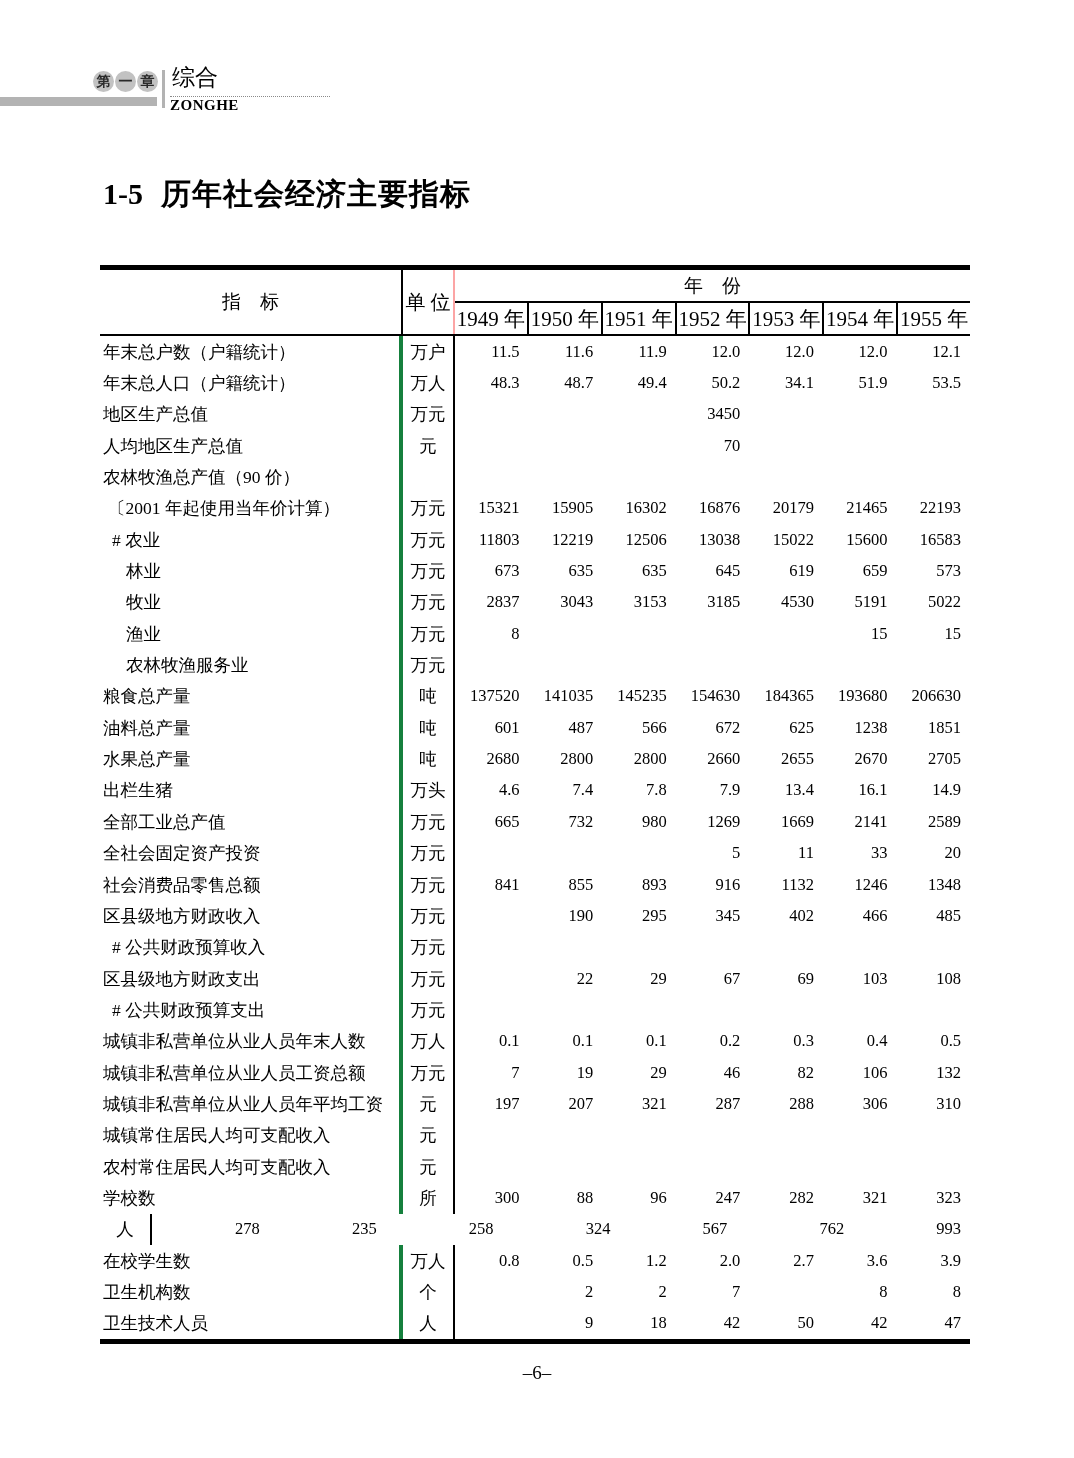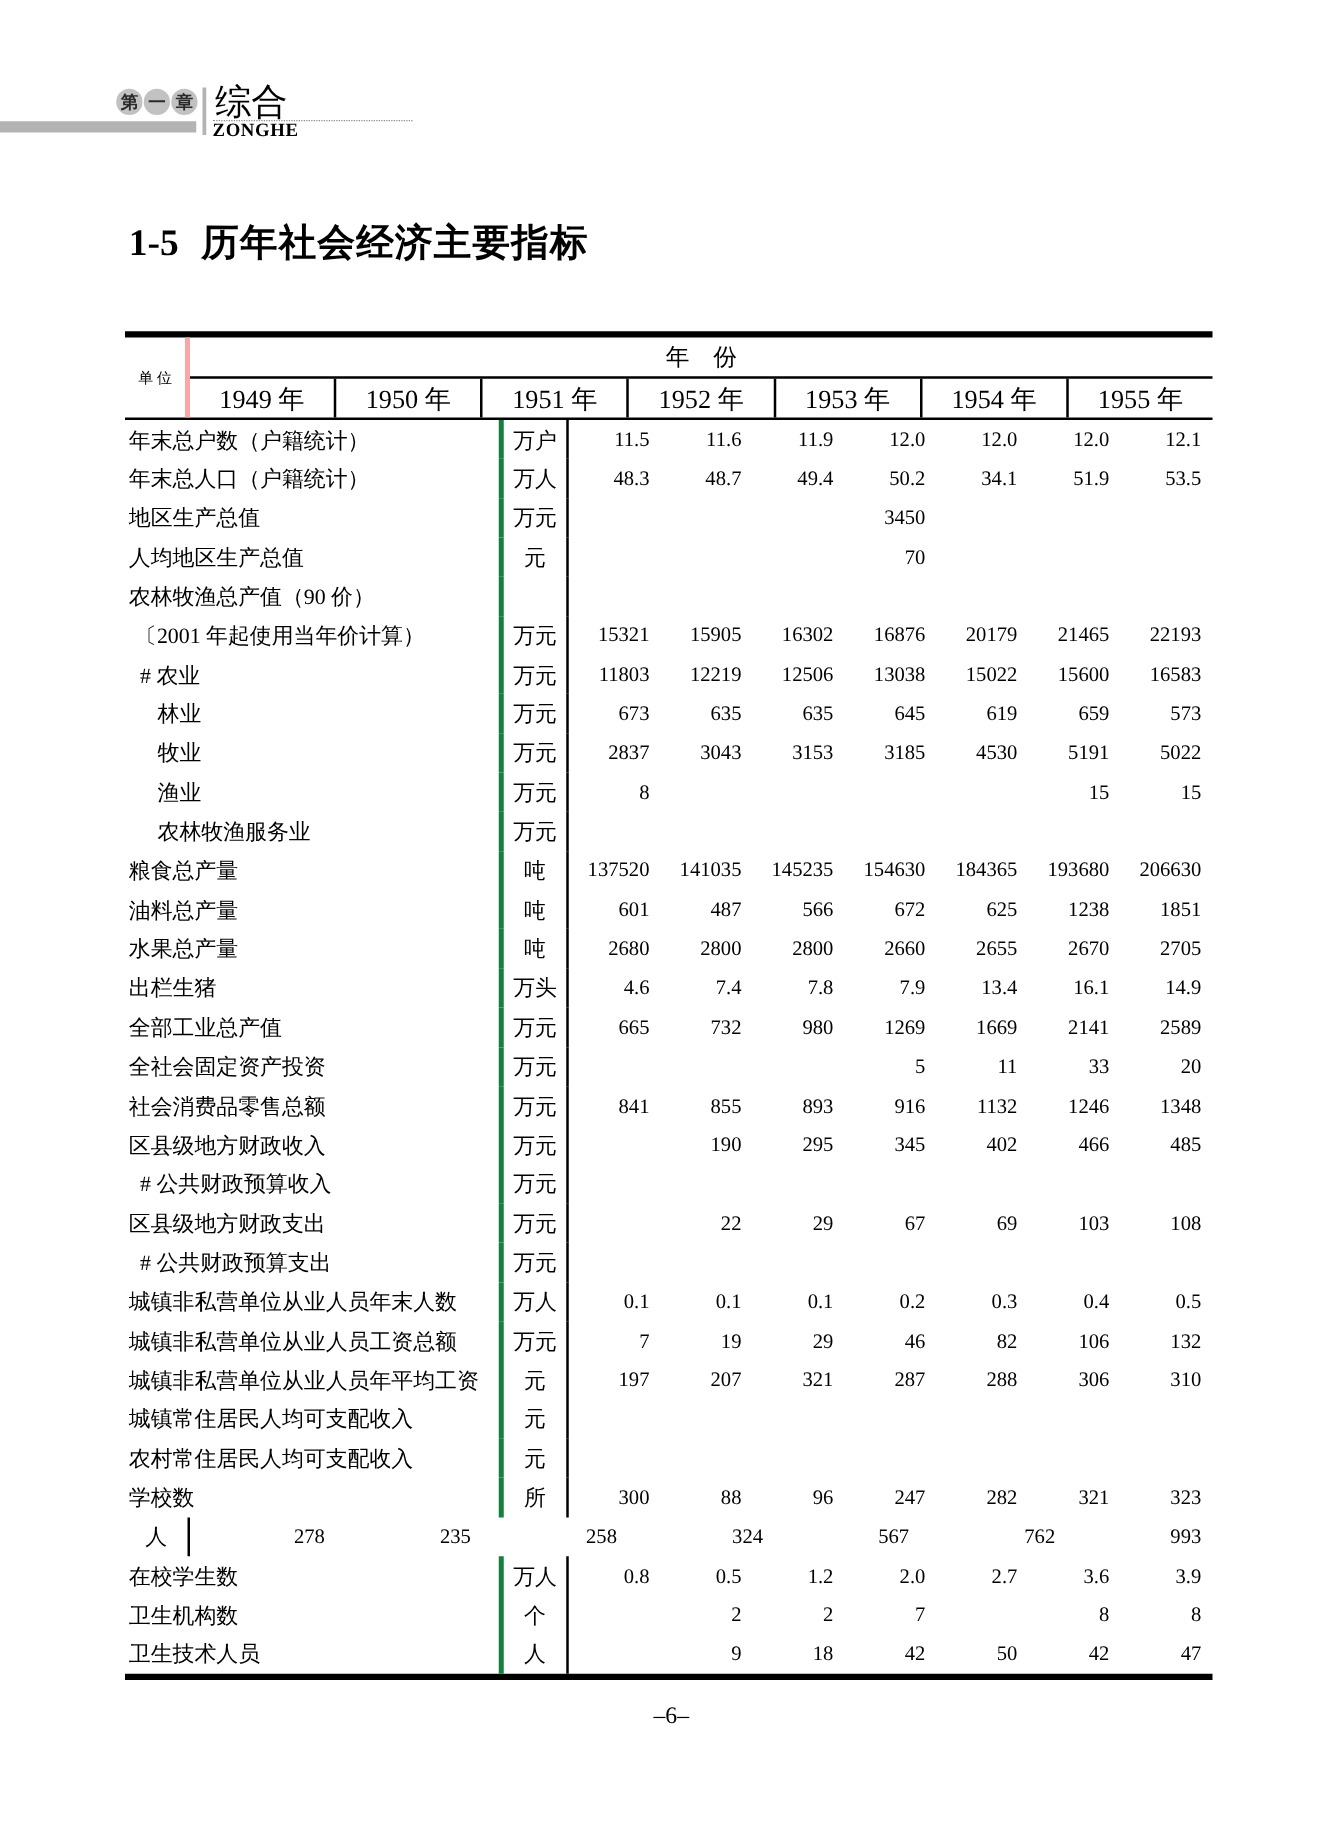--- a/index.html
+++ b/index.html
@@ -17,43 +17,43 @@
   .chapter-bar { position:absolute; left:0; top:97px; width:157px; height:9px; background:#b3b3b3; }
   .chapter-badge { position:absolute; left:93px; top:71px; display:flex; gap:1px; }
   .badge-circle {
     width:21px; height:21px; border-radius:50%;
     background:#c2c2c2; color:#2a2a2a;
     display:flex; align-items:center; justify-content:center;
     font-size:14px; font-weight:bold;
     font-family:"Liberation Serif",serif;
   }
   .chapter-divider { position:absolute; left:162px; top:70px; width:3px; height:38px; background:#b3b3b3; }
-  .chapter-title { position:absolute; left:172px; top:62px; font-size:29px; font-family:"Liberation Sans",sans-serif; }
+  .chapter-title { position:absolute; left:172px; top:62px; font-size:23px; font-family:"Liberation Sans",sans-serif; }
   .chapter-dotted { position:absolute; left:170px; top:96px; width:160px; height:0; border-top:1px dotted #8a8a8a; }
   .chapter-subtitle { position:absolute; left:170px; top:97px; font-size:15px; font-weight:bold; letter-spacing:0.5px; }
 
   
   .section-title { position:absolute; left:103px; top:174px; font-size:30px; font-weight:bold; white-space:nowrap; }
   .section-number { font-family:"Liberation Serif",serif; margin-right:18px; }
   .section-text { font-family:"Liberation Sans",sans-serif; letter-spacing:1px; }
 
   
   .stat-table {
     position:absolute; left:100px; top:265px; width:870px;
     border-top:5px solid #000; border-bottom:5px solid #000;
     box-sizing:border-box;
   }
   .t-header { display:flex; border-bottom:2px solid #000; height:64px; }
   .h-indicator {
     width:303px; border-right:2px solid #000; box-sizing:border-box;
     display:flex; align-items:center; justify-content:center; font-size:19px;
   }
   .h-unit {
-    width:52px; border-right:4px solid #fca5a5; box-sizing:border-box;
-    display:flex; align-items:center; justify-content:center; font-size:12px;
+    width:52px; border-right:2px solid #fca5a5; box-sizing:border-box;
+    display:flex; align-items:center; justify-content:center; font-size:20px;
   }
   .h-years { flex:1; display:flex; flex-direction:column; min-width:0; }
   .h-yeargroup {
     height:33px; border-bottom:2px solid #000; box-sizing:border-box;
     display:flex; align-items:center; justify-content:center; font-size:19px;
   }
   .h-yearrow { flex:1; display:flex; }
   .h-yearcell {
     flex:1; display:flex; align-items:center; justify-content:center;
     font-size:21px; border-right:2px solid #000; box-sizing:border-box;
@@ -99,20 +99,21 @@
   <div class="chapter-title">综合</div>
   <div class="chapter-dotted"></div>
   <div class="chapter-subtitle">ZONGHE</div>
 
   <div class="section-title">
     <span class="section-number">1-5</span><span class="section-text">历年社会经济主要指标</span>
   </div>
 
   <div class="stat-table">
     <div class="t-header">
+      <div class="h-indicator">指　标</div>
       <div class="h-unit">单 位</div>
       <div class="h-years">
         <div class="h-yeargroup">年　份</div>
         <div class="h-yearrow">
             <div class="h-yearcell">1949 年</div>
             <div class="h-yearcell">1950 年</div>
             <div class="h-yearcell">1951 年</div>
             <div class="h-yearcell">1952 年</div>
             <div class="h-yearcell">1953 年</div>
             <div class="h-yearcell">1954 年</div>

